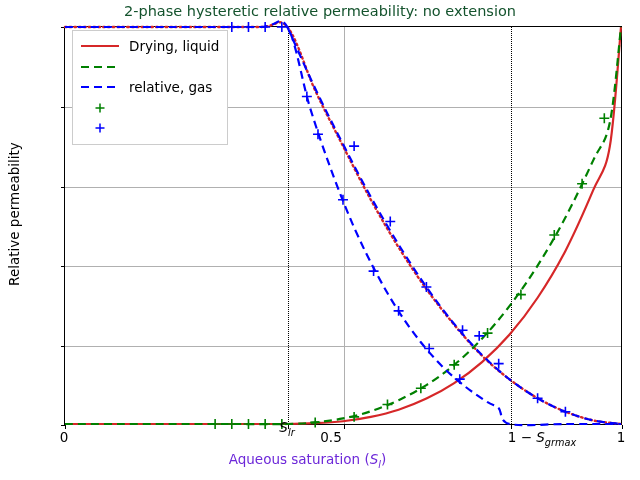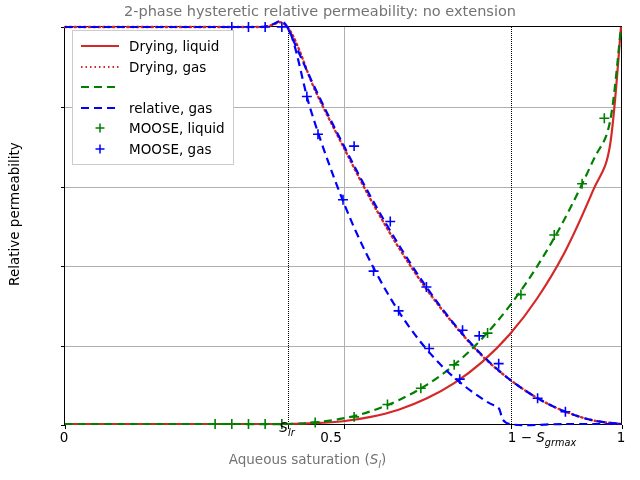--- a/index.html
+++ b/index.html
@@ -23,25 +23,25 @@
   svg.curves{position:absolute;left:0;top:0;width:100%;height:100%;overflow:visible;}
   .tick-mark{position:absolute;background:#000;}
   .ytick-mark{left:-4px;width:4px;height:1px;}
   .xtick-mark{top:0px;width:1px;height:4px;}
   .xtick-label{
     position:absolute;text-align:center;font-size:13.5px;color:#000;
     white-space:nowrap;line-height:1;transform:translateX(-50%);
   }
   #title{
     position:absolute;left:0;top:3px;width:640px;text-align:center;
-    font-size:14.5px;color:#737373;
+    font-size:14.5px;color:#14532d;
   }
   #xlabel{
     position:absolute;left:0;top:451px;width:615px;text-align:center;
-    font-size:13.5px;color:#737373;
+    font-size:13.5px;color:#6d28d9;
   }
   #ylabel{
     position:absolute;left:-86px;top:206px;width:200px;text-align:center;
     font-size:13.5px;color:#000;transform:rotate(-90deg);
     transform-origin:center center;
   }
   #legend{
     position:absolute;left:72px;top:30px;
     background:#fff;border:1px solid #cccccc;border-radius:0;
     padding:5px 8px 5px 6px;box-sizing:border-box;
@@ -151,51 +151,41 @@
       <span class="legend-sample">
           <svg viewBox="0 0 42 14">
             <line x1="2" y1="7" x2="40" y2="7" stroke="#d62728" stroke-width="2.2"></line>
           </svg>
         </span>
       <span class="legend-text">Drying, liquid</span>
     </div>
     <div class="legend-row">
       <span class="legend-sample">
           <svg viewBox="0 0 42 14">
-            <line x1="2" y1="7" x2="40" y2="7" stroke="#d62728" stroke-width="2.2" stroke-dasharray="1.5 3"></line>
-          </svg>
-        </span>
-      <span class="legend-text">Drying, gas</span>
-    </div>
-    <div class="legend-row">
-      <span class="legend-sample">
-          <svg viewBox="0 0 42 14">
             <line x1="2" y1="7" x2="40" y2="7" stroke="#008000" stroke-width="2.2" stroke-dasharray="8 5"></line>
           </svg>
         </span>
     </div>
     <div class="legend-row">
       <span class="legend-sample">
           <svg viewBox="0 0 42 14">
             <line x1="2" y1="7" x2="40" y2="7" stroke="#0000ff" stroke-width="2.2" stroke-dasharray="8 5"></line>
           </svg>
         </span>
       <span class="legend-text">relative, gas</span>
     </div>
     <div class="legend-row">
       <span class="legend-sample">
           <svg viewBox="0 0 42 14">
             <path d="M21 2.5 L21 11.5 M16.5 7 L25.5 7" stroke="#008000" stroke-width="1.5"></path>
           </svg>
         </span>
-      <span class="legend-text">MOOSE, liquid</span>
     </div>
     <div class="legend-row">
       <span class="legend-sample">
           <svg viewBox="0 0 42 14">
             <path d="M21 2.5 L21 11.5 M16.5 7 L25.5 7" stroke="#0000ff" stroke-width="1.5"></path>
           </svg>
         </span>
-      <span class="legend-text">MOOSE, gas</span>
     </div>
   </div>
 
 </div>
 
 </body></html>

